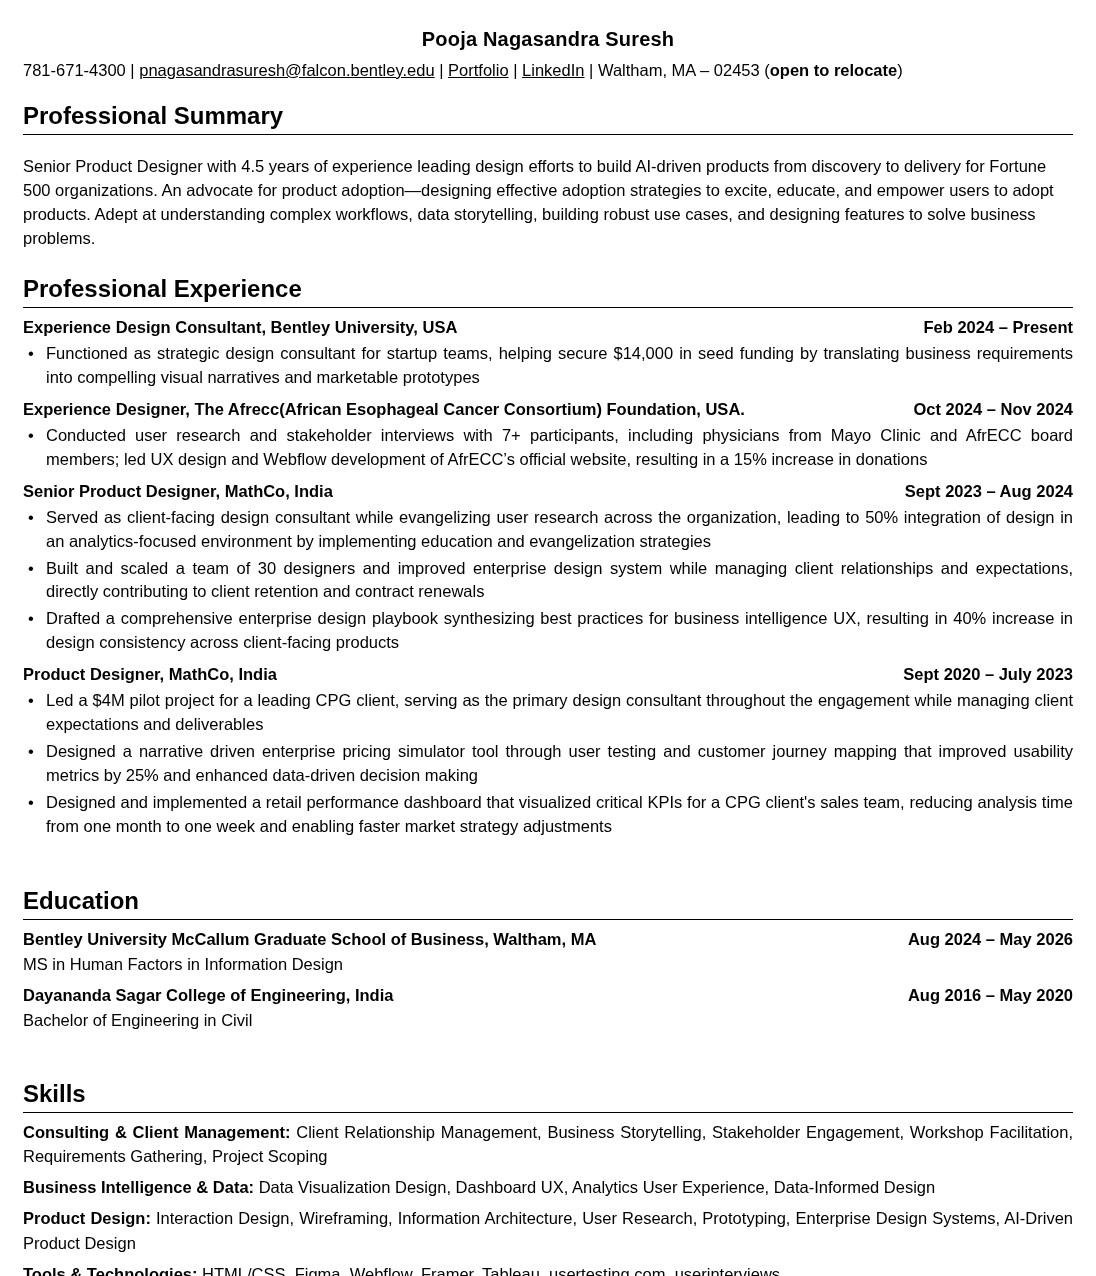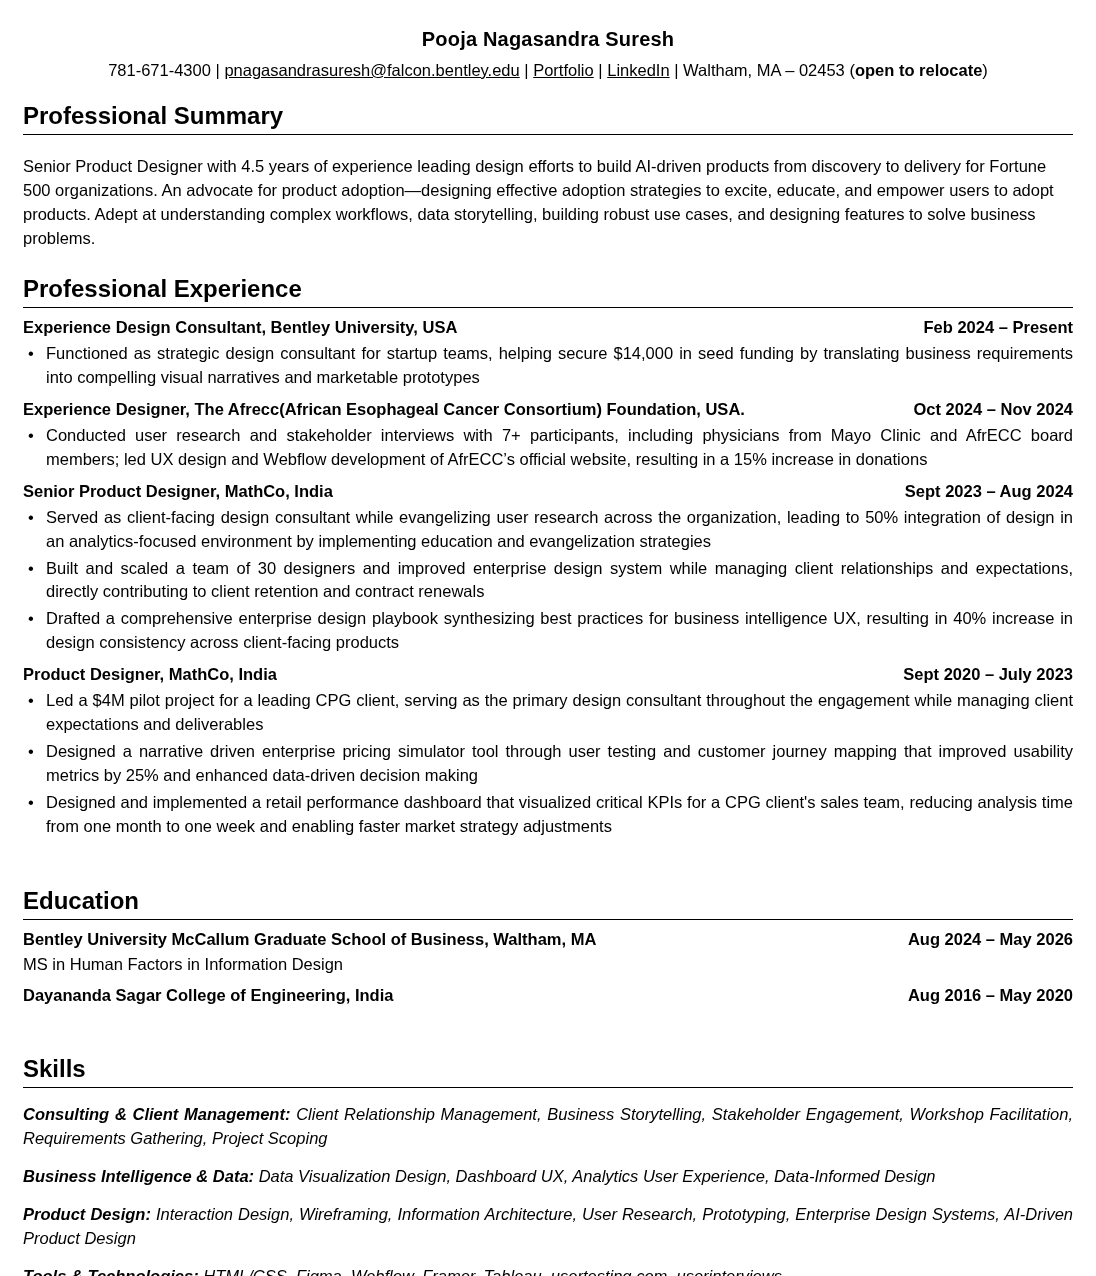--- a/index.html
+++ b/index.html
@@ -14,21 +14,20 @@
   .page { padding: 24px 23px 30px 23px; }
 
   .name {
     margin: 4px 0 10px 0;
     text-align: center;
     font-size: 20px;
     font-weight: 700;
     letter-spacing: 0.2px;
   }
   .contact {
-    text-align: center;
     font-size: 16.5px;
     margin-bottom: 22px;
   }
   .contact .link { color: #000; text-decoration: underline; cursor: pointer; }
   .contact b { font-weight: 700; }
 
   h2.sec {
     margin: 0;
     font-size: 24px;
     font-weight: 700;
@@ -54,24 +53,23 @@
   }
   .job-head .dates { white-space: nowrap; }
 
   .bullet { display: flex; line-height: 1.45; margin-top: 3px; }
   .bullet .dot { flex: 0 0 23px; padding-left: 5px; }
   .bullet .btext { flex: 1; text-align: justify; }
 
   .degree { margin: 2px 0 6px 0; line-height: 1.4; }
 
   .skill {
-    margin: 14px 0 0 0;
+    margin: 7px 0 0 0;
     line-height: 1.46;
     text-align: justify;
-    font-style: italic;
   }
   .skill b { font-weight: 700; }
 </style>
 </head>
 <body>
 
 <div class="page">
 
   <h1 class="name">Pooja Nagasandra Suresh</h1>
   <div class="contact">
@@ -154,20 +152,21 @@
     <div class="job-head">
       <span class="role">Bentley University McCallum Graduate School of Business, Waltham, MA</span>
       <span class="dates">Aug 2024 – May 2026</span>
     </div>
     <div class="degree">MS in Human Factors in Information Design</div>
 
     <div class="job-head">
       <span class="role">Dayananda Sagar College of Engineering, India</span>
       <span class="dates">Aug 2016 – May 2020</span>
     </div>
+    <div class="degree">Bachelor of Engineering in Civil</div>
   </section>
 
   <section class="section-gap">
     <h2 class="sec">Skills</h2>
 
     <p class="skill">
       <b>Consulting &amp; Client Management:</b>
       <span>Client Relationship Management, Business Storytelling, Stakeholder Engagement, Workshop Facilitation, Requirements Gathering, Project Scoping</span>
     </p>
     <p class="skill">

